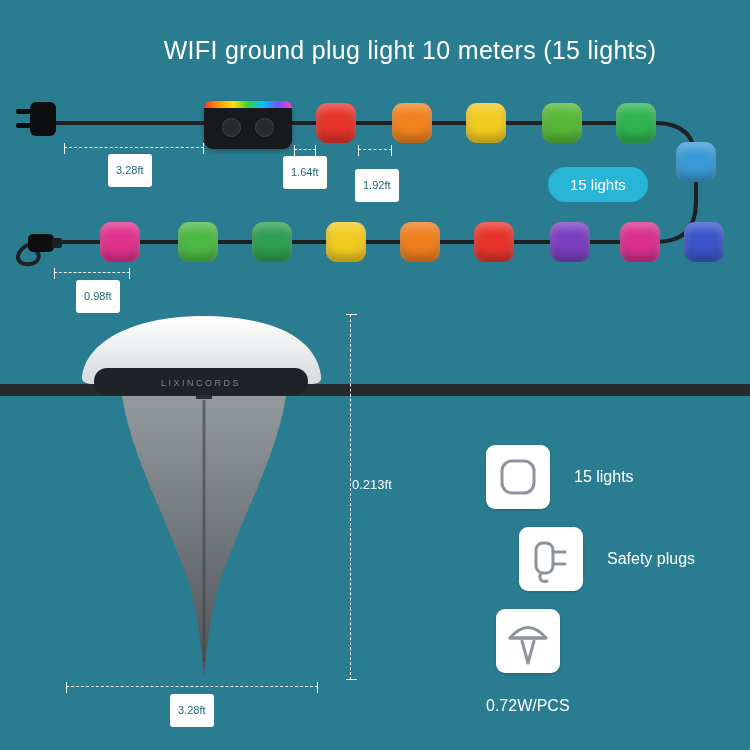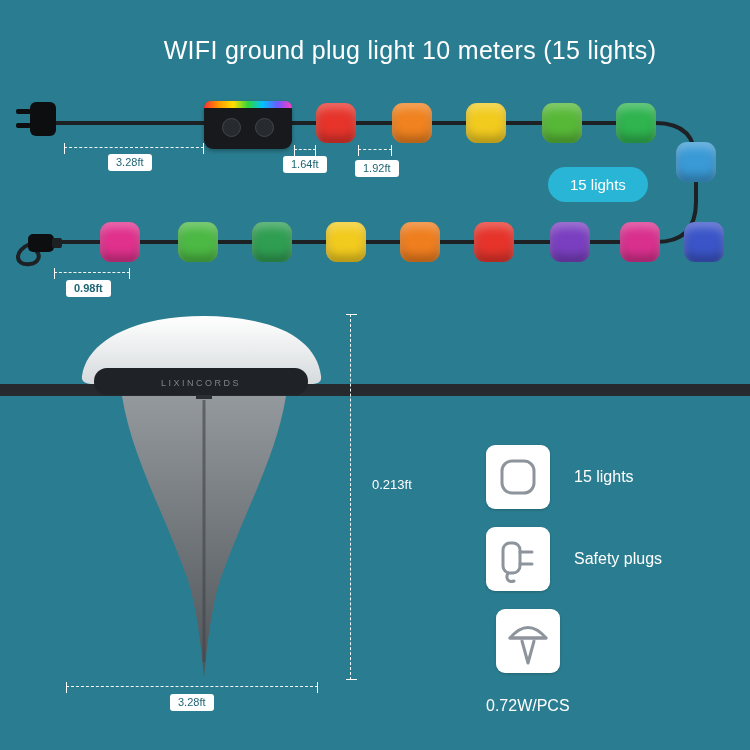--- a/index.html
+++ b/index.html
@@ -33,21 +33,21 @@
   .cbtn{width:17px;height:17px;border-radius:50%;background:#272b30;border:1px solid #40464e;}
   
   .mh{position:absolute;height:0;border-top:1px dashed rgba(255,255,255,.95);z-index:4;}
   .mh::before,.mh::after{content:"";position:absolute;top:-5px;width:1px;height:11px;background:#fff;}
   .mh::before{left:0}.mh::after{right:0}
   .mv{position:absolute;width:0;border-left:1px dashed rgba(255,255,255,.95);z-index:4;}
   .mv::before,.mv::after{content:"";position:absolute;left:-5px;height:1px;width:11px;background:#fff;}
   .mv::before{top:0}.mv::after{bottom:0}
   .chip{
     position:absolute;background:#fff;color:var(--chipText,#1f6575);
-    font-size:11px;line-height:1;padding:3px 8px;border-radius:3px;white-space:nowrap;z-index:5;
+    font-size:11px;line-height:1;padding:11px 8px;border-radius:3px;white-space:nowrap;z-index:5;
   }
   .freelabel{position:absolute;color:#fff;font-size:13px;z-index:5;}
   .badge{
     position:absolute;left:548px;top:167px;background:var(--badge,#29b5d6);
     color:#fff;font-size:15px;padding:9px 22px;border-radius:20px;z-index:5;
   }
   
   .ground-cable{position:absolute;left:0;top:384px;width:750px;height:12px;background:#26292d;z-index:2;}
   #lamp{position:absolute;left:58px;top:306px;z-index:3;}
   
@@ -105,24 +105,24 @@
   </div>
 </div>
 
 <div class="mh" style="left:64px;top:147px;width:140px;"></div>
 <div class="chip" style="left:108px;top:154px;">3.28ft</div>
 
 <div class="mh" style="left:294px;top:149px;width:22px;"></div>
 <div class="chip" style="left:283px;top:156px;">1.64ft</div>
 
 <div class="mh" style="left:358px;top:149px;width:34px;"></div>
-<div class="chip" style="left:355px;top:160px;">1.92ft</div>
+<div class="chip" style="left:355px;top:169px;">1.92ft</div>
 
 <div class="mh" style="left:54px;top:272px;width:76px;"></div>
-<div class="chip" style="left:66px;top:280px;font-weight:bold;">0.98ft</div>
+<div class="chip" style="left:76px;top:280px;">0.98ft</div>
 
 <div class="badge">15 lights</div>
 
 <div class="ground-cable"></div>
 
 <svg id="lamp" width="290" height="386" viewBox="0 0 290 386">
   <defs>
     <linearGradient id="gDome" x1="0" y1="0" x2="0" y2="1">
       <stop offset="0" stop-color="#ffffff"></stop>
         <stop offset="1" stop-color="#d6dadd"></stop>
@@ -137,35 +137,35 @@
   <path d="M 146 94 V 356" stroke="#43474c" stroke-width="3" opacity=".65" fill="none"></path>
   <rect x="138" y="84" width="16" height="9" fill="#2c3034"></rect>
 
   <path fill="url(#gDome)" d="M 24 70 C 28 42, 58 22, 100 14 C 130 8.5, 165 8.5, 196 15 C 236 23, 260 43, 263 70 C 264 76, 260 78, 252 78 L 36 78 C 28 78, 23 76, 24 70 Z"></path>
 
   <rect x="36" y="62" width="214" height="27" rx="13" fill="#1f2327"></rect>
   <text x="143" y="80" text-anchor="middle" font-size="9" letter-spacing="2.5" fill="#7d848b" font-family="Liberation Sans, sans-serif">LIXINCORDS</text>
 </svg>
 
 <div class="mv" style="left:350px;top:314px;height:366px;"></div>
-<div class="freelabel" style="left:372px;top:477px;">0.213ft</div>
+<div class="freelabel" style="left:352px;top:477px;">0.213ft</div>
 
 <div class="mh" style="left:66px;top:686px;width:252px;"></div>
 <div class="chip" style="left:170px;top:694px;">3.28ft</div>
 
 <div class="feat" style="top:445px;">
   <div class="ibox">
     <svg width="64" height="64" viewBox="0 0 64 64">
       <rect class="fico" x="16" y="16" width="32" height="32" rx="10"></rect>
     </svg>
   </div>
   <div class="flabel">15 lights</div>
 </div>
 
-<div class="feat" style="top:527px;">
+<div class="feat" style="top:527px;margin-left:33px;">
   <div class="ibox">
     <svg width="64" height="64" viewBox="0 0 64 64">
       <rect class="fico" x="17" y="16" width="17" height="30" rx="7"></rect>
       <line class="fico" x1="34" y1="25" x2="46" y2="25"></line>
       <line class="fico" x1="34" y1="37" x2="46" y2="37"></line>
       <path class="fico" d="M 22 46 C 19 52, 23 56, 28 54"></path>
     </svg>
   </div>
   <div class="flabel">Safety plugs</div>
 </div>

